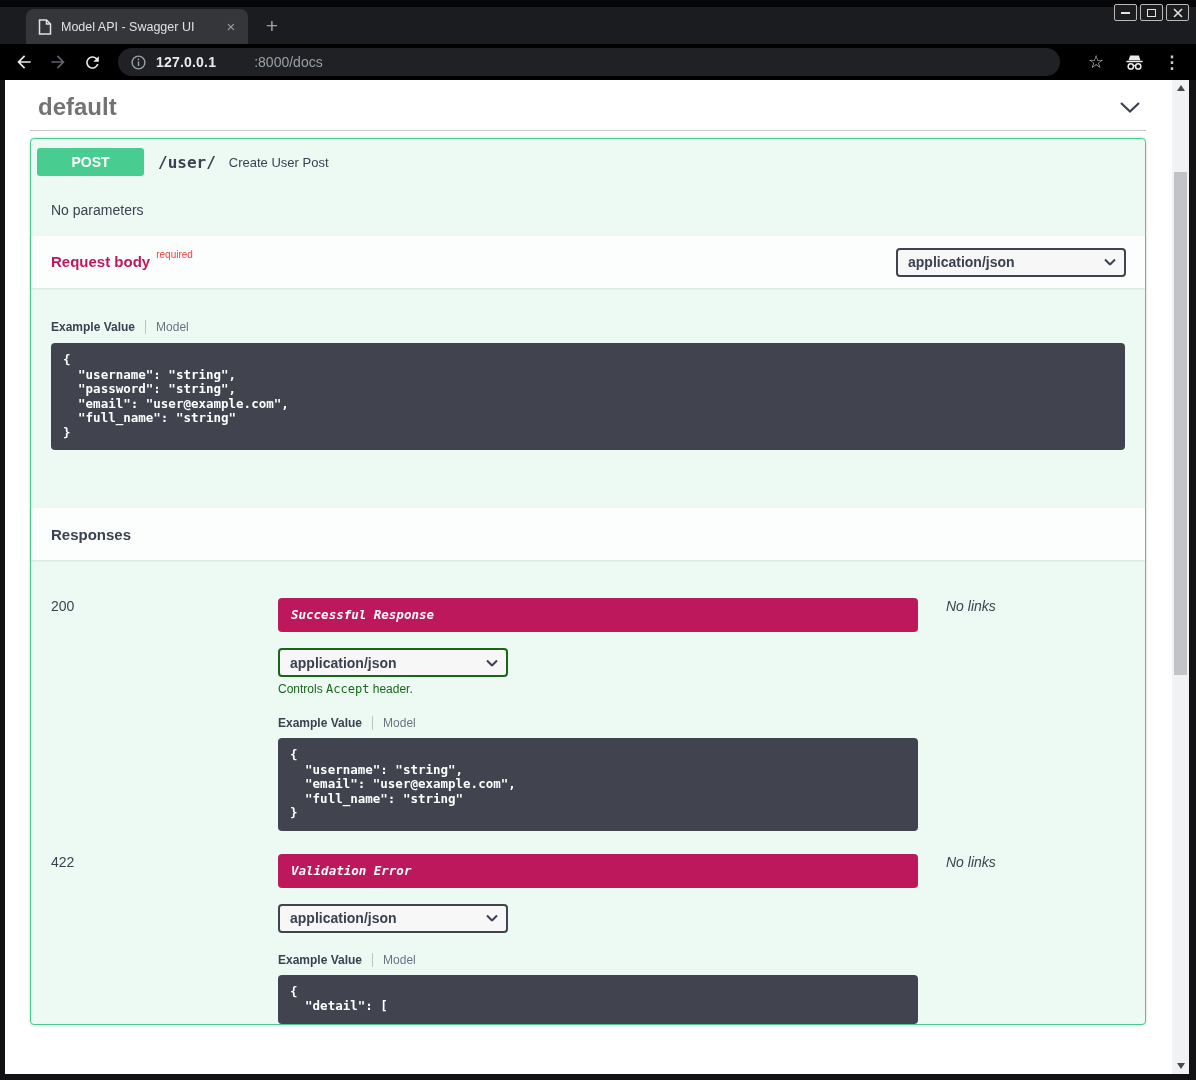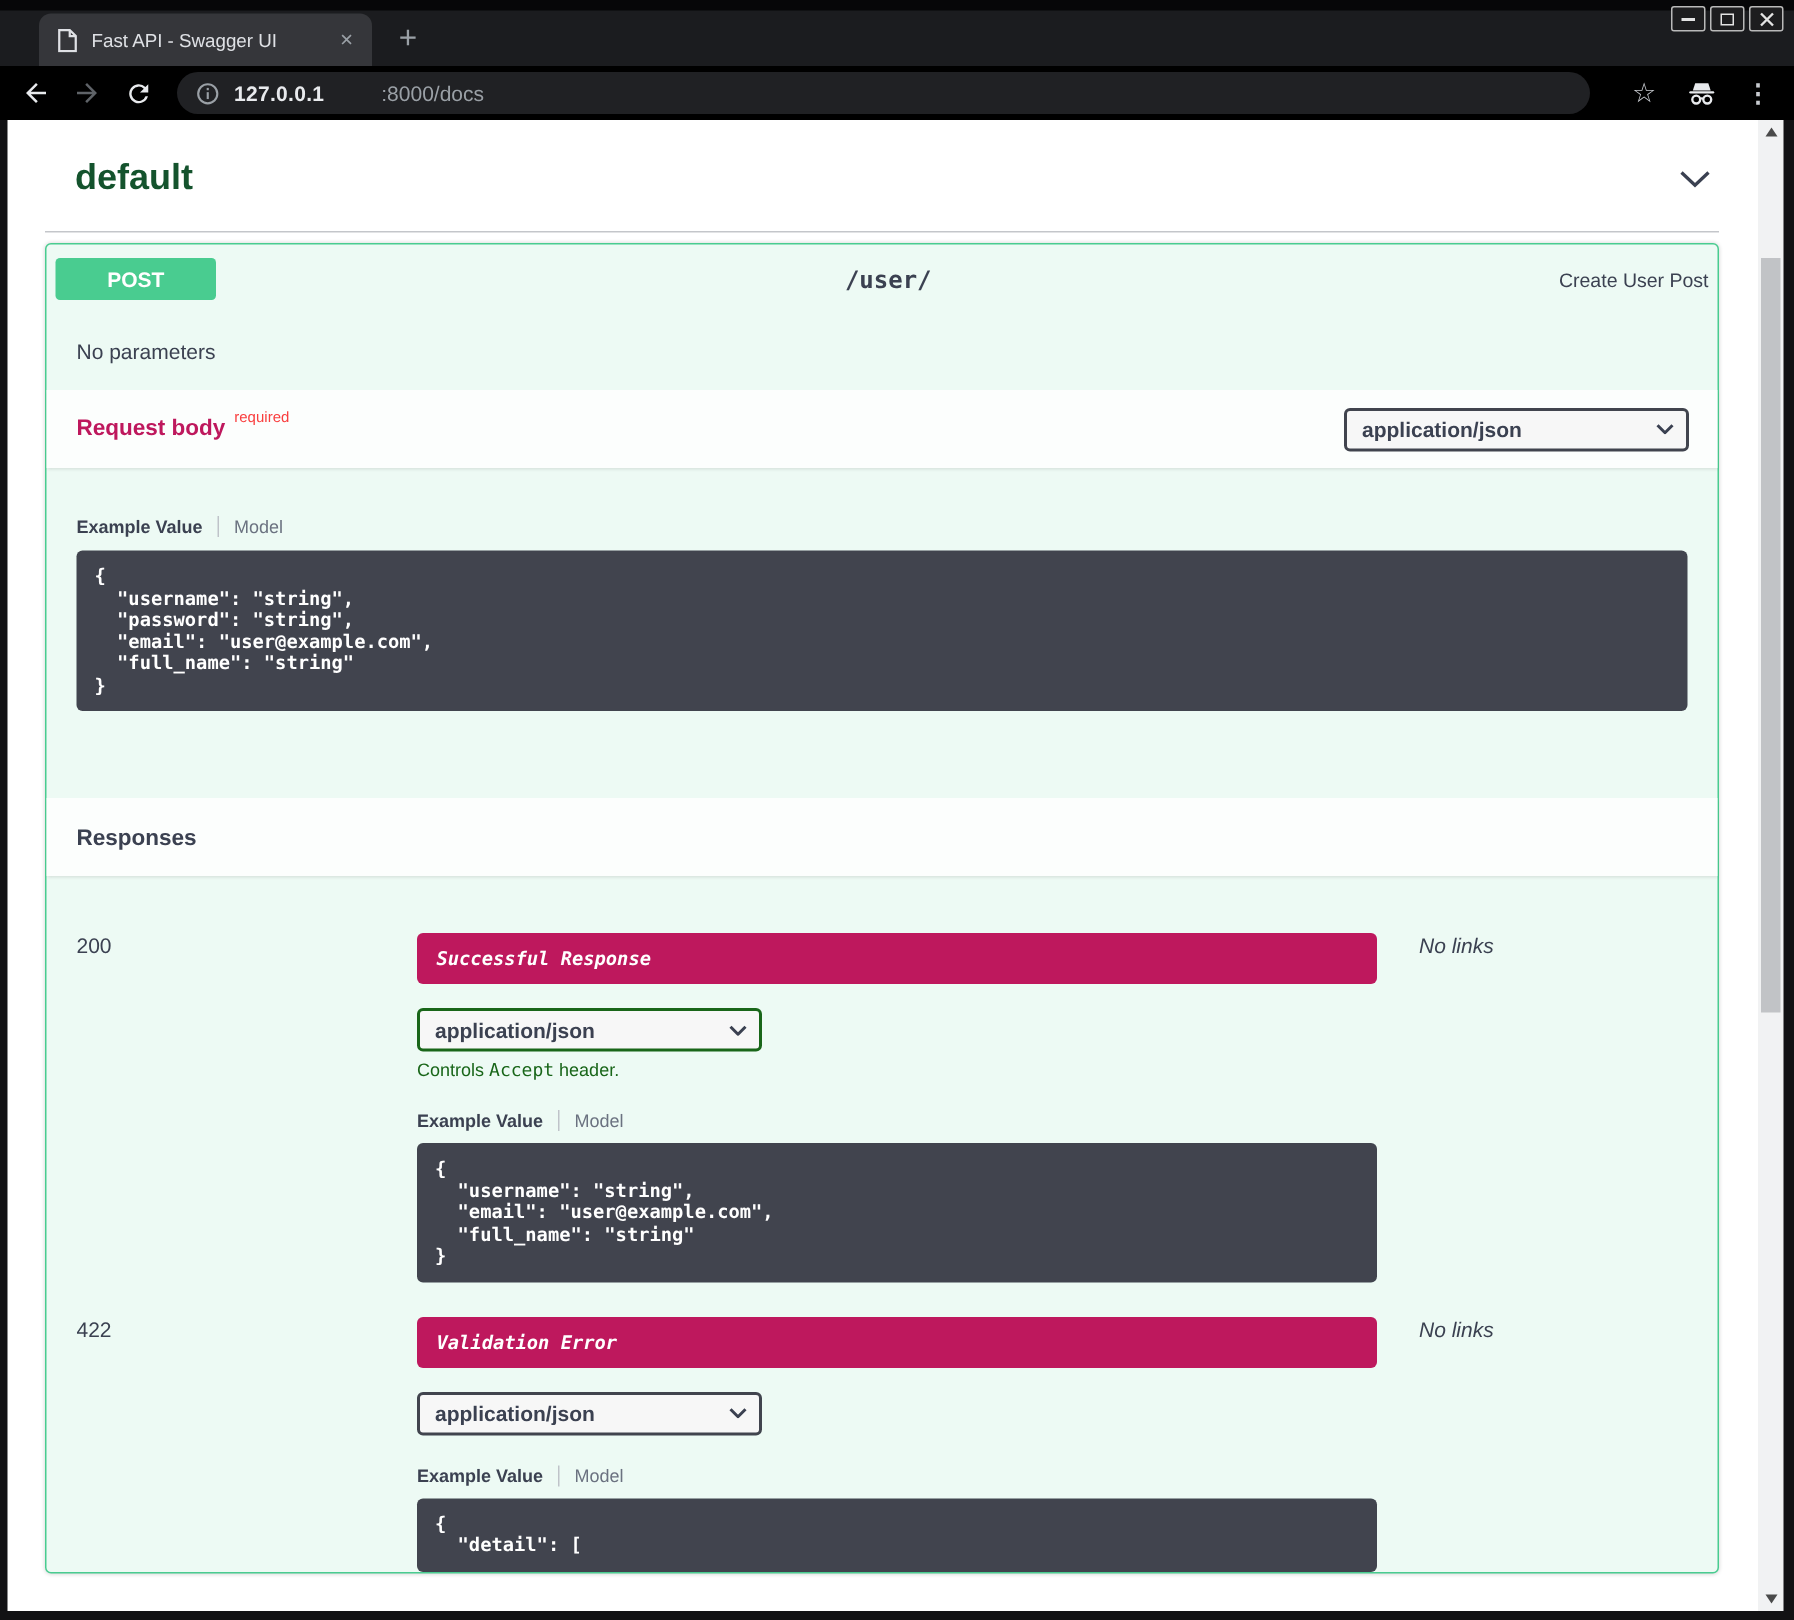--- a/index.html
+++ b/index.html
@@ -47,28 +47,28 @@
   .star { color:#c7cacf; font-size:18px; }
   .dots { color:#c7cacf; font-size:17px; font-weight:bold; letter-spacing:0; }
 
   
   .content {
     position:absolute; top:80px; left:5px; width:1167px; height:994px;
     background:#ffffff; overflow:hidden; color:#3b4151;
   }
   .swagger { margin:0 26px 0 25px; }
   .page-head { display:flex; justify-content:space-between; align-items:center; padding:13px 5px 9px 8px; }
-  .page-head h2 { margin:12px; font-size:24px; font-weight:bold; color:#14532d; }
+  .page-head h2 { margin:0; font-size:24px; font-weight:bold; color:#737373; }
   .group-divider { height:1px; background:rgba(59,65,81,.3); margin:0; }
 
   .opblock {
     margin-top:7px; border:1px solid #49cc90; border-radius:4px;
     background:#edfaf4; box-shadow:0 0 3px rgba(0,0,0,.19);
   }
-  .op-summary { display:flex; align-items:center; padding:9px 6px; cursor:pointer;justify-content:space-between; }
+  .op-summary { display:flex; align-items:center; padding:9px 6px; cursor:pointer; }
   .method-badge {
     background:#49cc90; color:#fff; font-weight:bold; font-size:14px;
     width:107px; text-align:center; padding:6px 0; border-radius:3px;
   }
   .op-path { font-family:"DejaVu Sans Mono", monospace; font-size:16px; font-weight:bold; color:#3b4151; margin-left:14px; }
   .op-desc { font-size:13px; color:#3b4151; margin-left:13px; }
 
   .section-header {
     background:rgba(255,255,255,.8); box-shadow:0 1px 2px rgba(0,0,0,.1);
     display:flex; align-items:center; justify-content:space-between;
@@ -142,21 +142,21 @@
 </style>
 </head>
 <body>
 
 <div class="tabstrip">
   <div class="tab">
     <svg width="14" height="16" viewBox="0 0 14 16">
       <path d="M1.5 1h7l4 4v10h-11z" fill="none" stroke="#dfe1e5" stroke-width="1.5"></path>
       <path d="M8.5 1v4h4" fill="none" stroke="#dfe1e5" stroke-width="1.5"></path>
     </svg>
-    <span class="tab-title">Fast API - Swagger UI</span>
+    <span class="tab-title">Model API - Swagger UI</span>
     <span class="tab-close">×</span>
   </div>
   <span class="newtab">+</span>
   <div class="win-controls">
     <div class="win-btn">
         <span class="glyph-min"></span>
       </div>
     <div class="win-btn">
         <span class="glyph-max"></span>
       </div>

